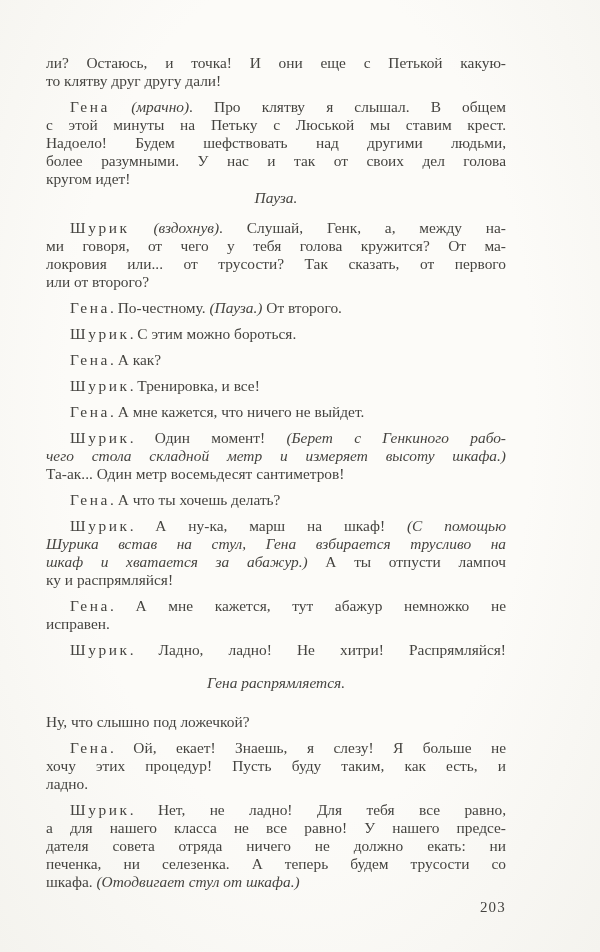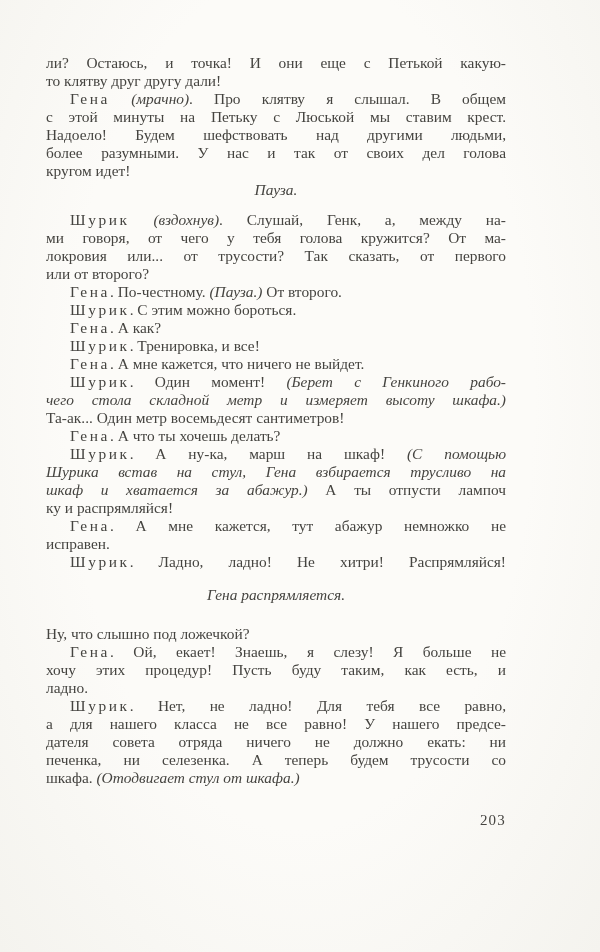--- a/index.html
+++ b/index.html
@@ -33,36 +33,37 @@
   }
   .line.justify {
     text-align: justify;
     text-align-last: justify;
   }
   .line.left {
     text-align: left;
   }
   .line.indent {
     text-indent: 24px;
+    margin-top: 8px;
   }
   .line.stage {
     text-align: center;
     text-align-last: center;
     font-style: italic;
   }
   .line.stage-a { margin: 1px 0 12px 0; }
   .line.stage-b { margin: 15px 0 21px 0; }
   .seg-normal { font-style: normal; }
   .seg-italic { font-style: italic; }
   .seg-name {
     font-style: normal;
     letter-spacing: 2.6px;
   }
   .page-number {
-    margin-top: 25px;
+    margin-top: 8px;
     text-align: right;
     text-align-last: right;
     font-size: 15px;
     letter-spacing: 1.2px;
     color: var(--ink, #45443f);
   }
 </style>
 </head>
 <body>
 

